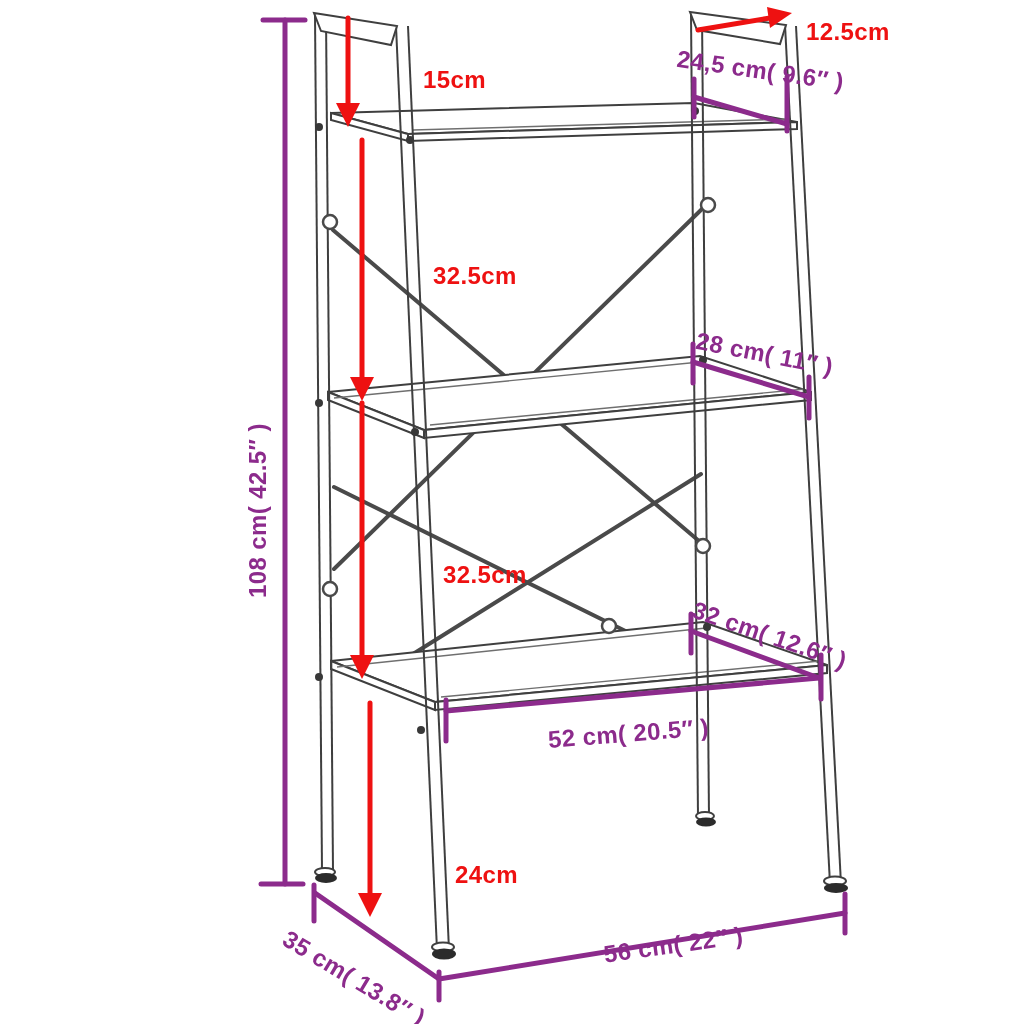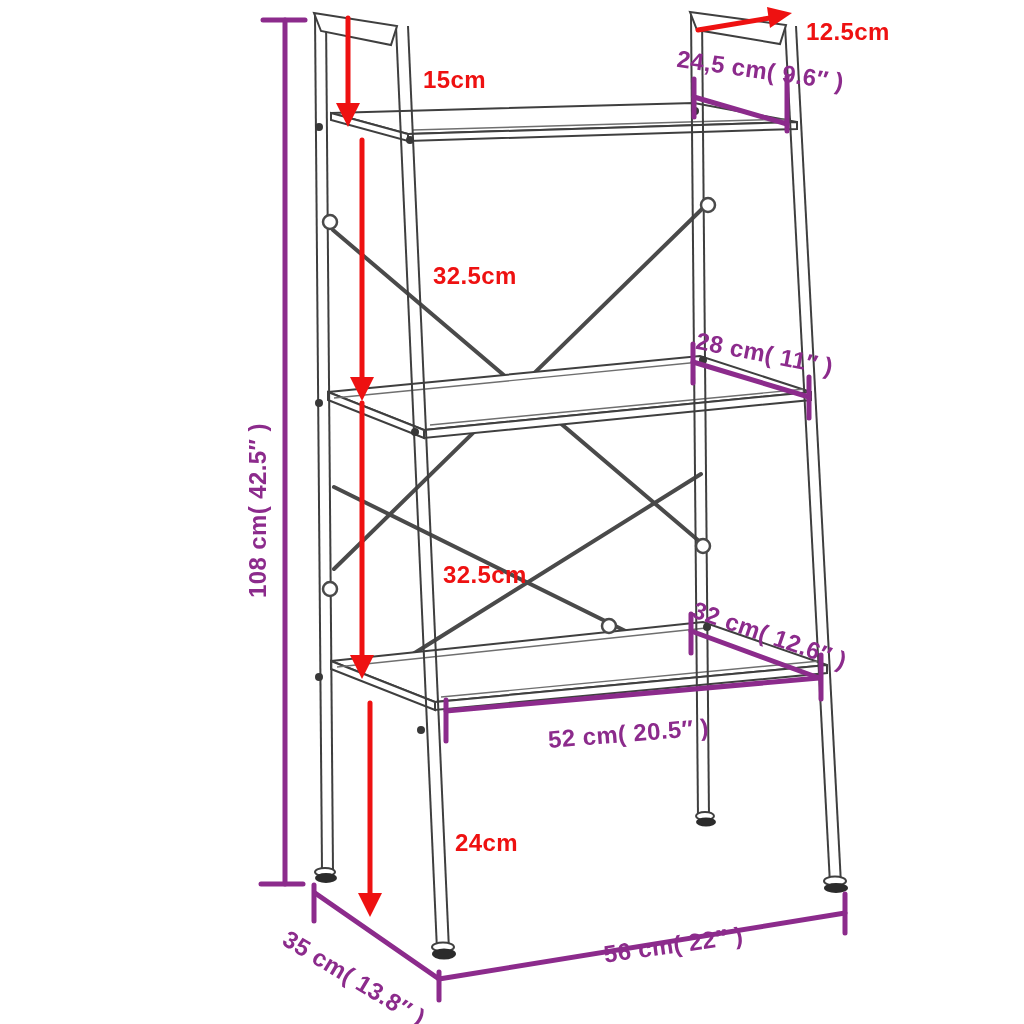--- a/index.html
+++ b/index.html
@@ -175,21 +175,21 @@
   <div class="lbl red" style="left:433px;top:262px;">32.5cm</div>
 
   <div class="lbl purple" style="left:699px;top:327px;transform:rotate(11deg);">28 cm( 11″ )</div>
 
   <div class="lbl red" style="left:443px;top:561px;">32.5cm</div>
 
   <div class="lbl purple" style="left:698px;top:596px;transform:rotate(19deg);">32 cm( 12.6″ )</div>
 
   <div class="lbl purple" style="left:547px;top:726px;transform:rotate(-4.5deg);">52 cm( 20.5″ )</div>
 
-  <div class="lbl red" style="left:455px;top:829px;">24cm</div>
+  <div class="lbl red" style="left:455px;top:861px;">24cm</div>
 
   <div class="lbl purple" style="left:244px;top:598px;transform:rotate(-90deg);">108 cm( 42.5″ )</div>
 
   <div class="lbl purple" style="left:292px;top:925px;transform:rotate(31deg);">35 cm( 13.8″ )</div>
 
   <div class="lbl purple" style="left:602px;top:941px;transform:rotate(-8deg);">56 cm( 22″ )</div>
 
 </div>
 
 </body></html>

